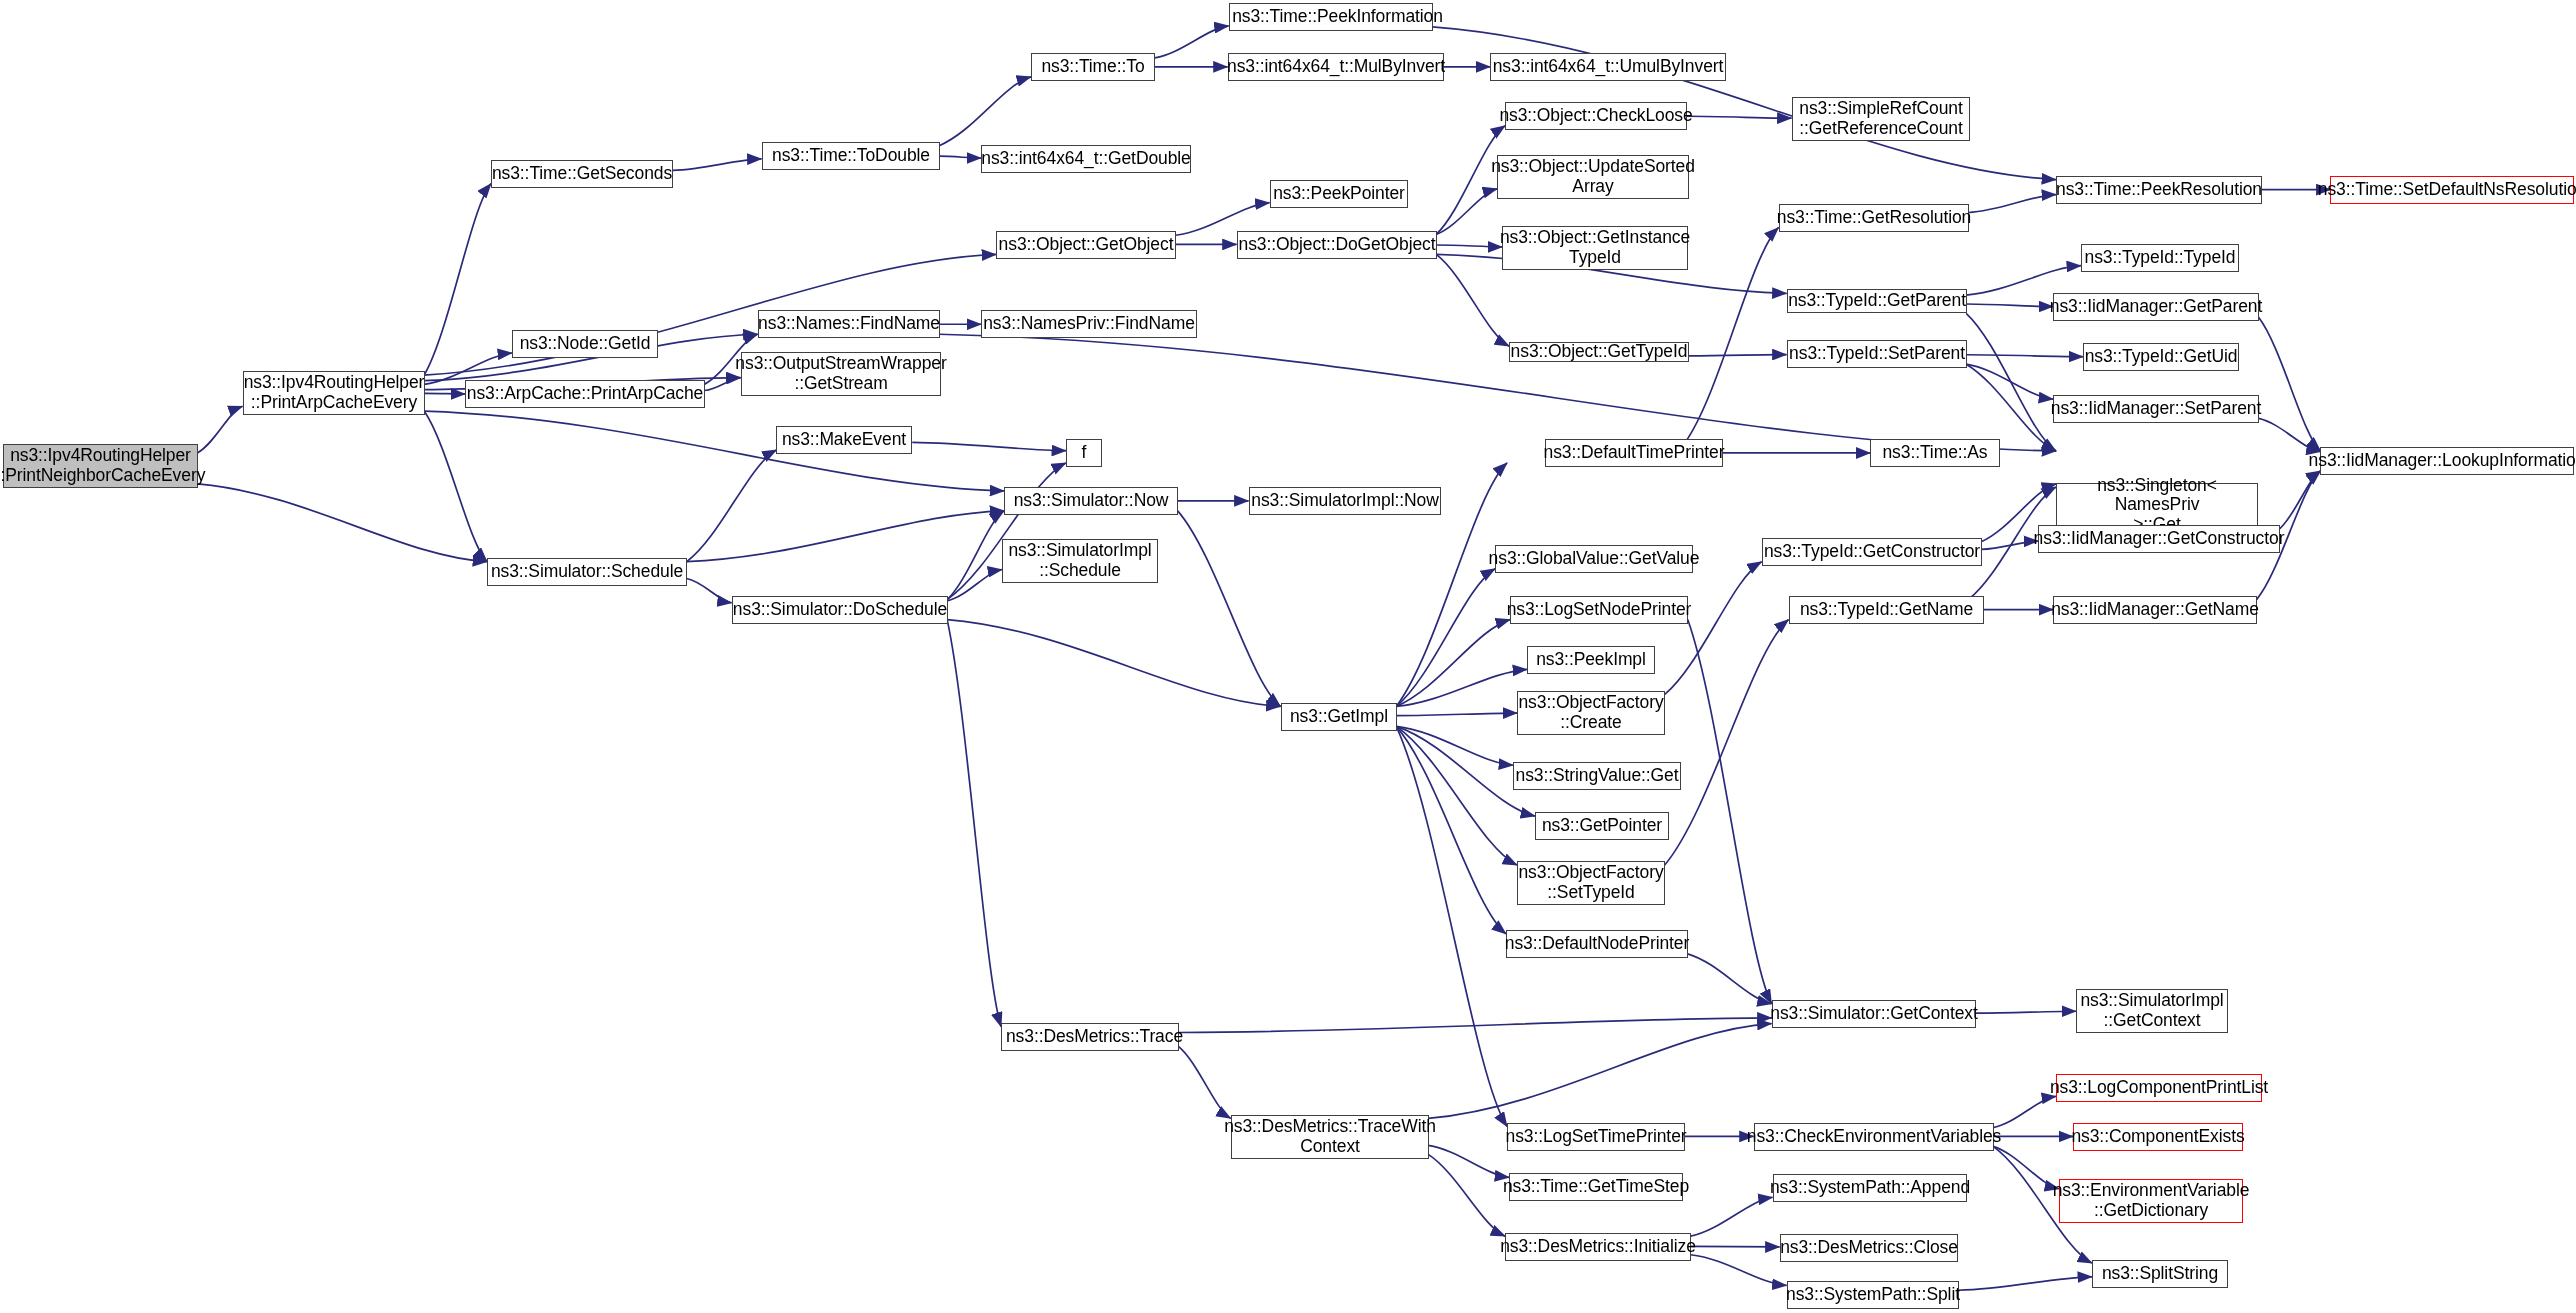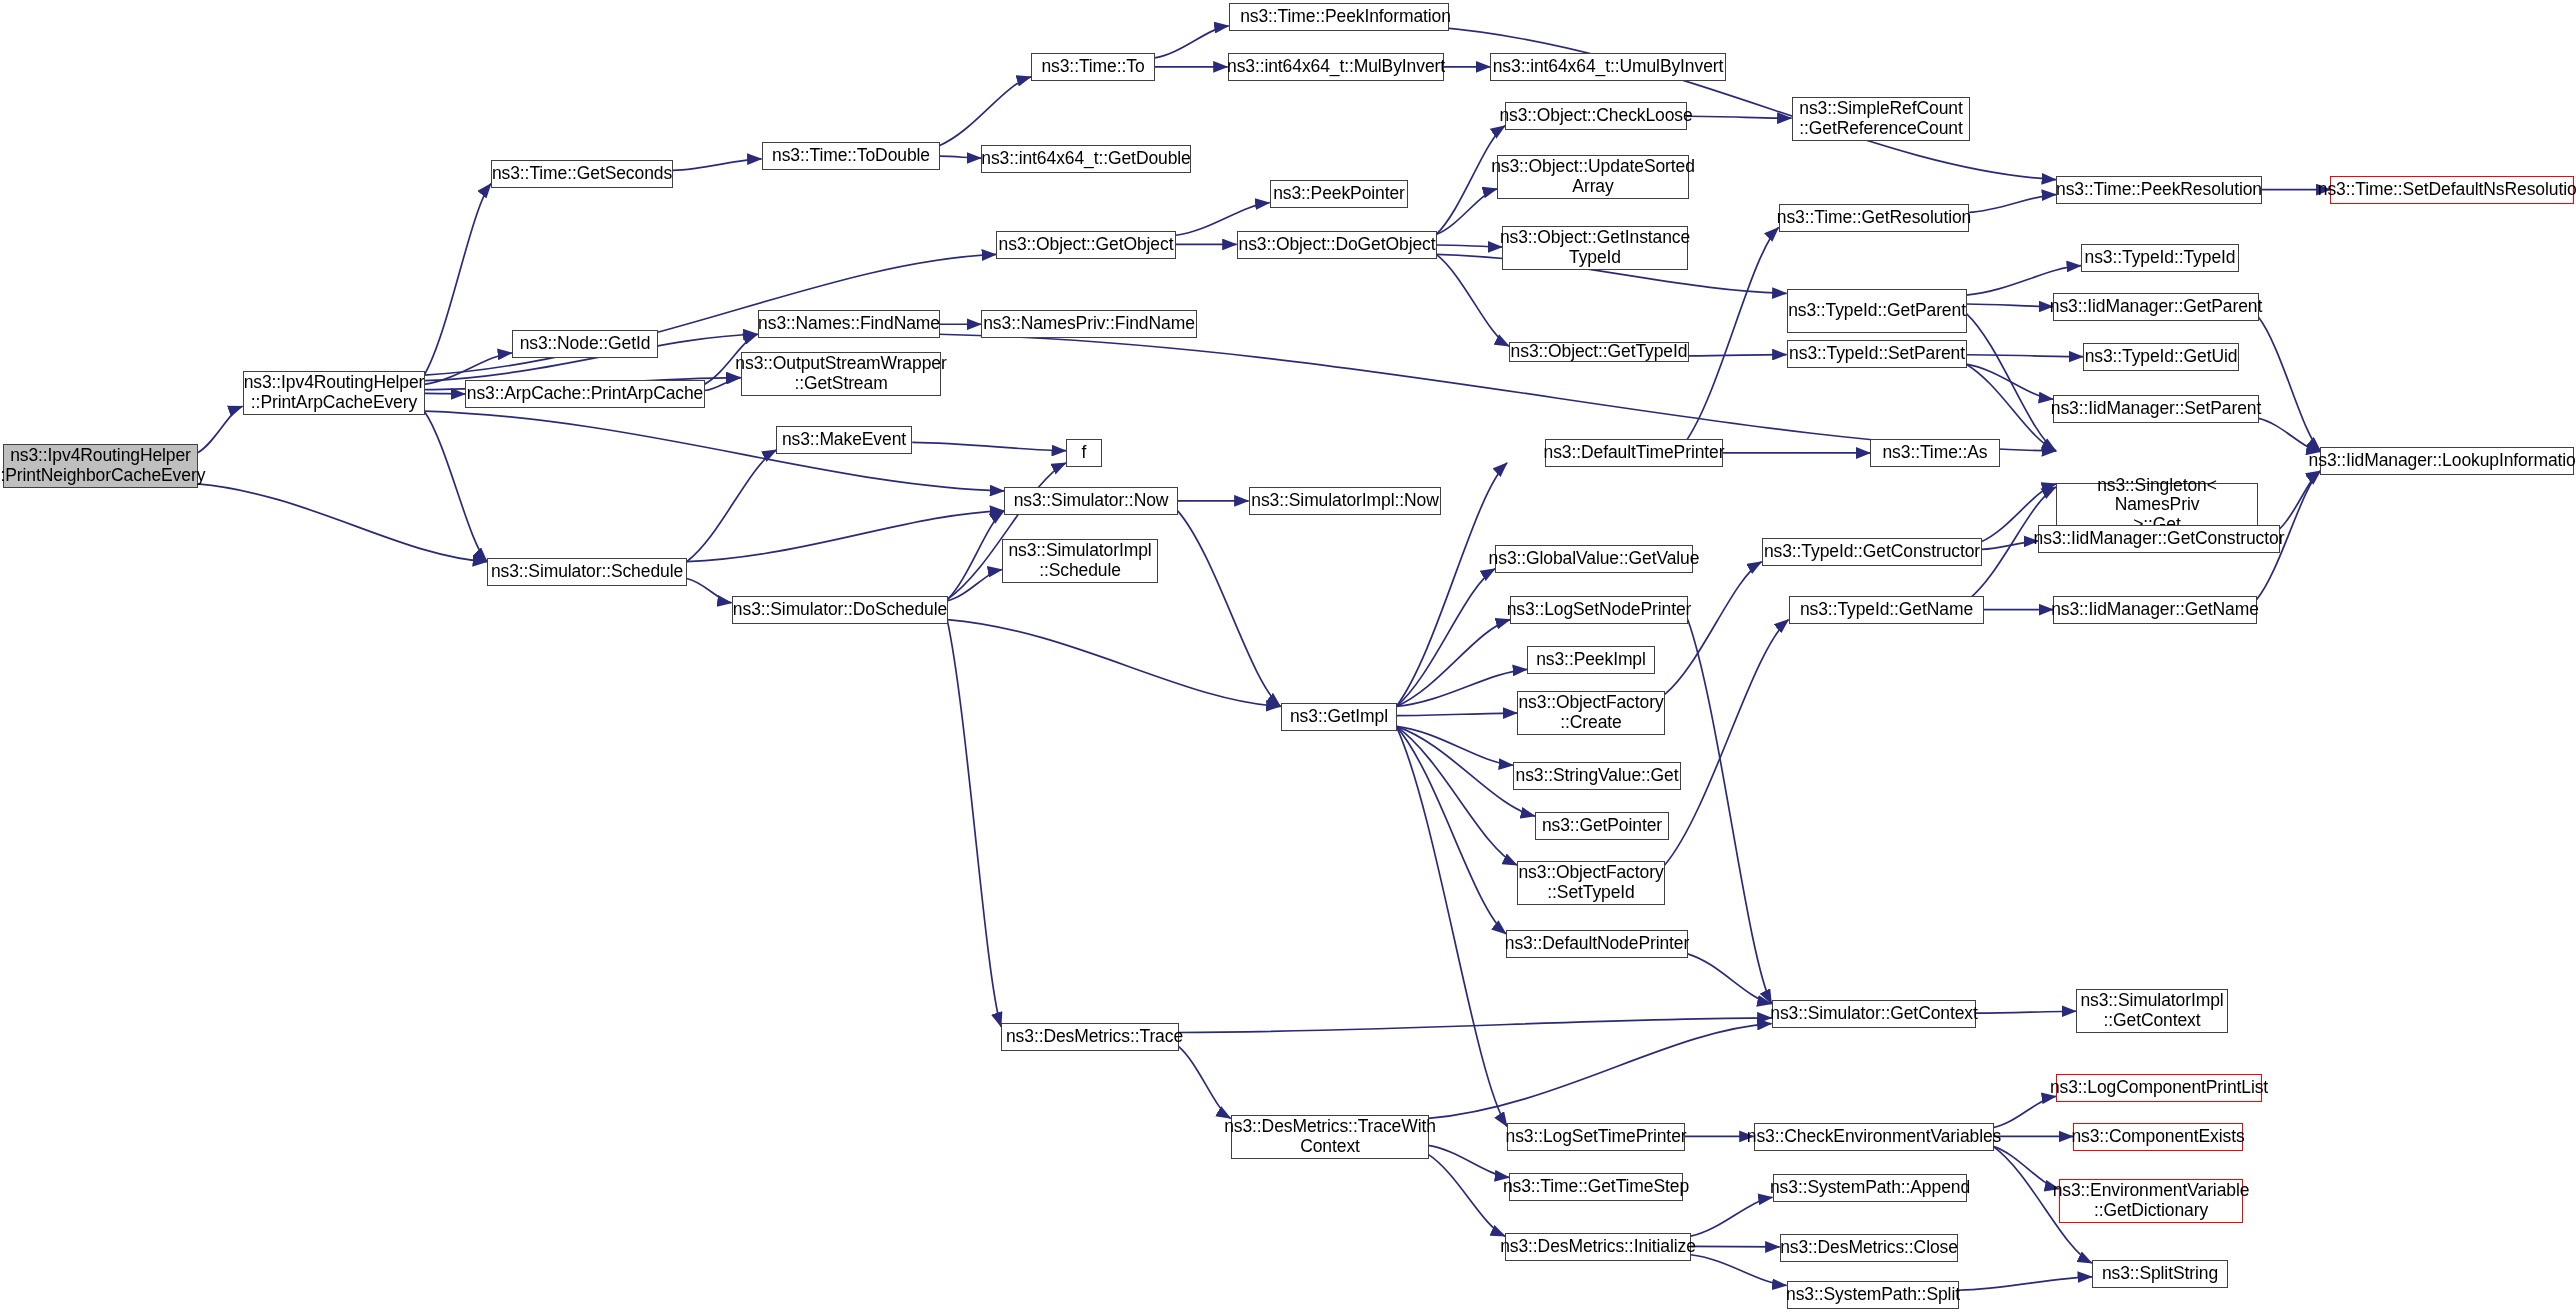--- a/index.html
+++ b/index.html
@@ -164,21 +164,21 @@
       <div class="node" style="left: 1002px; top: 539px; width: 156px; height: 44px;">ns3::SimulatorImpl
 ::Schedule</div>
       <div class="node" style="left: 732px; top: 596px; width: 216px; height: 28px;">ns3::Simulator::DoSchedule</div>
       <div class="node" style="left: 996px; top: 231px; width: 180px; height: 28px;">ns3::Object::GetObject</div>
       <div class="node" style="left: 981px; top: 145px; width: 210px; height: 28px;">ns3::int64x64_t::GetDouble</div>
       <div class="node" style="left: 981px; top: 310px; width: 216px; height: 28px;">ns3::NamesPriv::FindName</div>
       <div class="node" style="left: 1031px; top: 53px; width: 124px; height: 28px;">ns3::Time::To</div>
       <div class="node" style="left: 1270px; top: 180px; width: 138px; height: 28px;">ns3::PeekPointer</div>
       <div class="node" style="left: 1237px; top: 231px; width: 200px; height: 28px;">ns3::Object::DoGetObject</div>
       <div class="node" style="left: 1228px; top: 53px; width: 216px; height: 28px;">ns3::int64x64_t::MulByInvert</div>
-      <div class="node" style="left: 1229px; top: 3px; width: 220px; height: 28px; padding-left: 19px;">ns3::Time::PeekInformation</div>
+      <div class="node" style="left: 1229px; top: 3px; width: 204px; height: 28px; padding-left: 19px;">ns3::Time::PeekInformation</div>
       <div class="node" style="left: 1249px; top: 487px; width: 192px; height: 28px;">ns3::SimulatorImpl::Now</div>
       <div class="node" style="left: 1490px; top: 53px; width: 236px; height: 28px;">ns3::int64x64_t::UmulByInvert</div>
       <div class="node" style="left: 1505px; top: 102px; width: 182px; height: 28px;">ns3::Object::CheckLoose</div>
       <div class="node" style="left: 1497px; top: 155px; width: 192px; height: 44px;">ns3::Object::UpdateSorted
 Array</div>
       <div class="node" style="left: 1502px; top: 226px; width: 186px; height: 44px;">ns3::Object::GetInstance
 TypeId</div>
       <div class="node" style="left: 1509px; top: 342px; width: 180px; height: 20px;">ns3::Object::GetTypeId</div>
       <div class="node" style="left: 1507px; top: 439px; width: 178px; height: 28px; margin-left: 38px;">ns3::DefaultTimePrinter</div>
       <div class="node" style="left: 1495px; top: 545px; width: 198px; height: 28px;">ns3::GlobalValue::GetValue</div>
@@ -188,21 +188,21 @@
 ::Create</div>
       <div class="node" style="left: 1513px; top: 762px; width: 168px; height: 28px;">ns3::StringValue::Get</div>
       <div class="node" style="left: 1535px; top: 812px; width: 134px; height: 28px;">ns3::GetPointer</div>
       <div class="node" style="left: 1517px; top: 861px; width: 148px; height: 44px;">ns3::ObjectFactory
 ::SetTypeId</div>
       <div class="node" style="left: 1506px; top: 930px; width: 182px; height: 28px;">ns3::DefaultNodePrinter</div>
       <div class="node" style="left: 1281px; top: 703px; width: 116px; height: 28px;">ns3::GetImpl</div>
       <div class="node" style="left: 1792px; top: 97px; width: 178px; height: 44px;">ns3::SimpleRefCount
 ::GetReferenceCount</div>
       <div class="node" style="left: 1779px; top: 204px; width: 190px; height: 28px;">ns3::Time::GetResolution</div>
-      <div class="node" style="left: 1787px; top: 289px; width: 180px; height: 44px;">ns3::TypeId::GetParent</div>
+      <div class="node" style="left: 1787px; top: 289px; width: 180px; height: 24px;">ns3::TypeId::GetParent</div>
       <div class="node" style="left: 1787px; top: 340px; width: 180px; height: 28px;">ns3::TypeId::SetParent</div>
       <div class="node" style="left: 1870px; top: 439px; width: 130px; height: 28px;">ns3::Time::As</div>
       <div class="node" style="left: 1762px; top: 538px; width: 220px; height: 28px;">ns3::TypeId::GetConstructor</div>
       <div class="node" style="left: 1789px; top: 596px; width: 195px; height: 28px;">ns3::TypeId::GetName</div>
       <div class="node" style="left: 2056px; top: 176px; width: 206px; height: 28px;">ns3::Time::PeekResolution</div>
       <div class="node red" style="left: 2330px; top: 176px; width: 244px; height: 28px;">ns3::Time::SetDefaultNsResolution</div>
       <div class="node" style="left: 2081px; top: 244px; width: 158px; height: 28px;">ns3::TypeId::TypeId</div>
       <div class="node" style="left: 2053px; top: 293px; width: 206px; height: 28px;">ns3::IidManager::GetParent</div>
       <div class="node" style="left: 2083px; top: 343px; width: 156px; height: 28px;">ns3::TypeId::GetUid</div>
       <div class="node" style="left: 2053px; top: 395px; width: 206px; height: 28px;">ns3::IidManager::SetParent</div>

